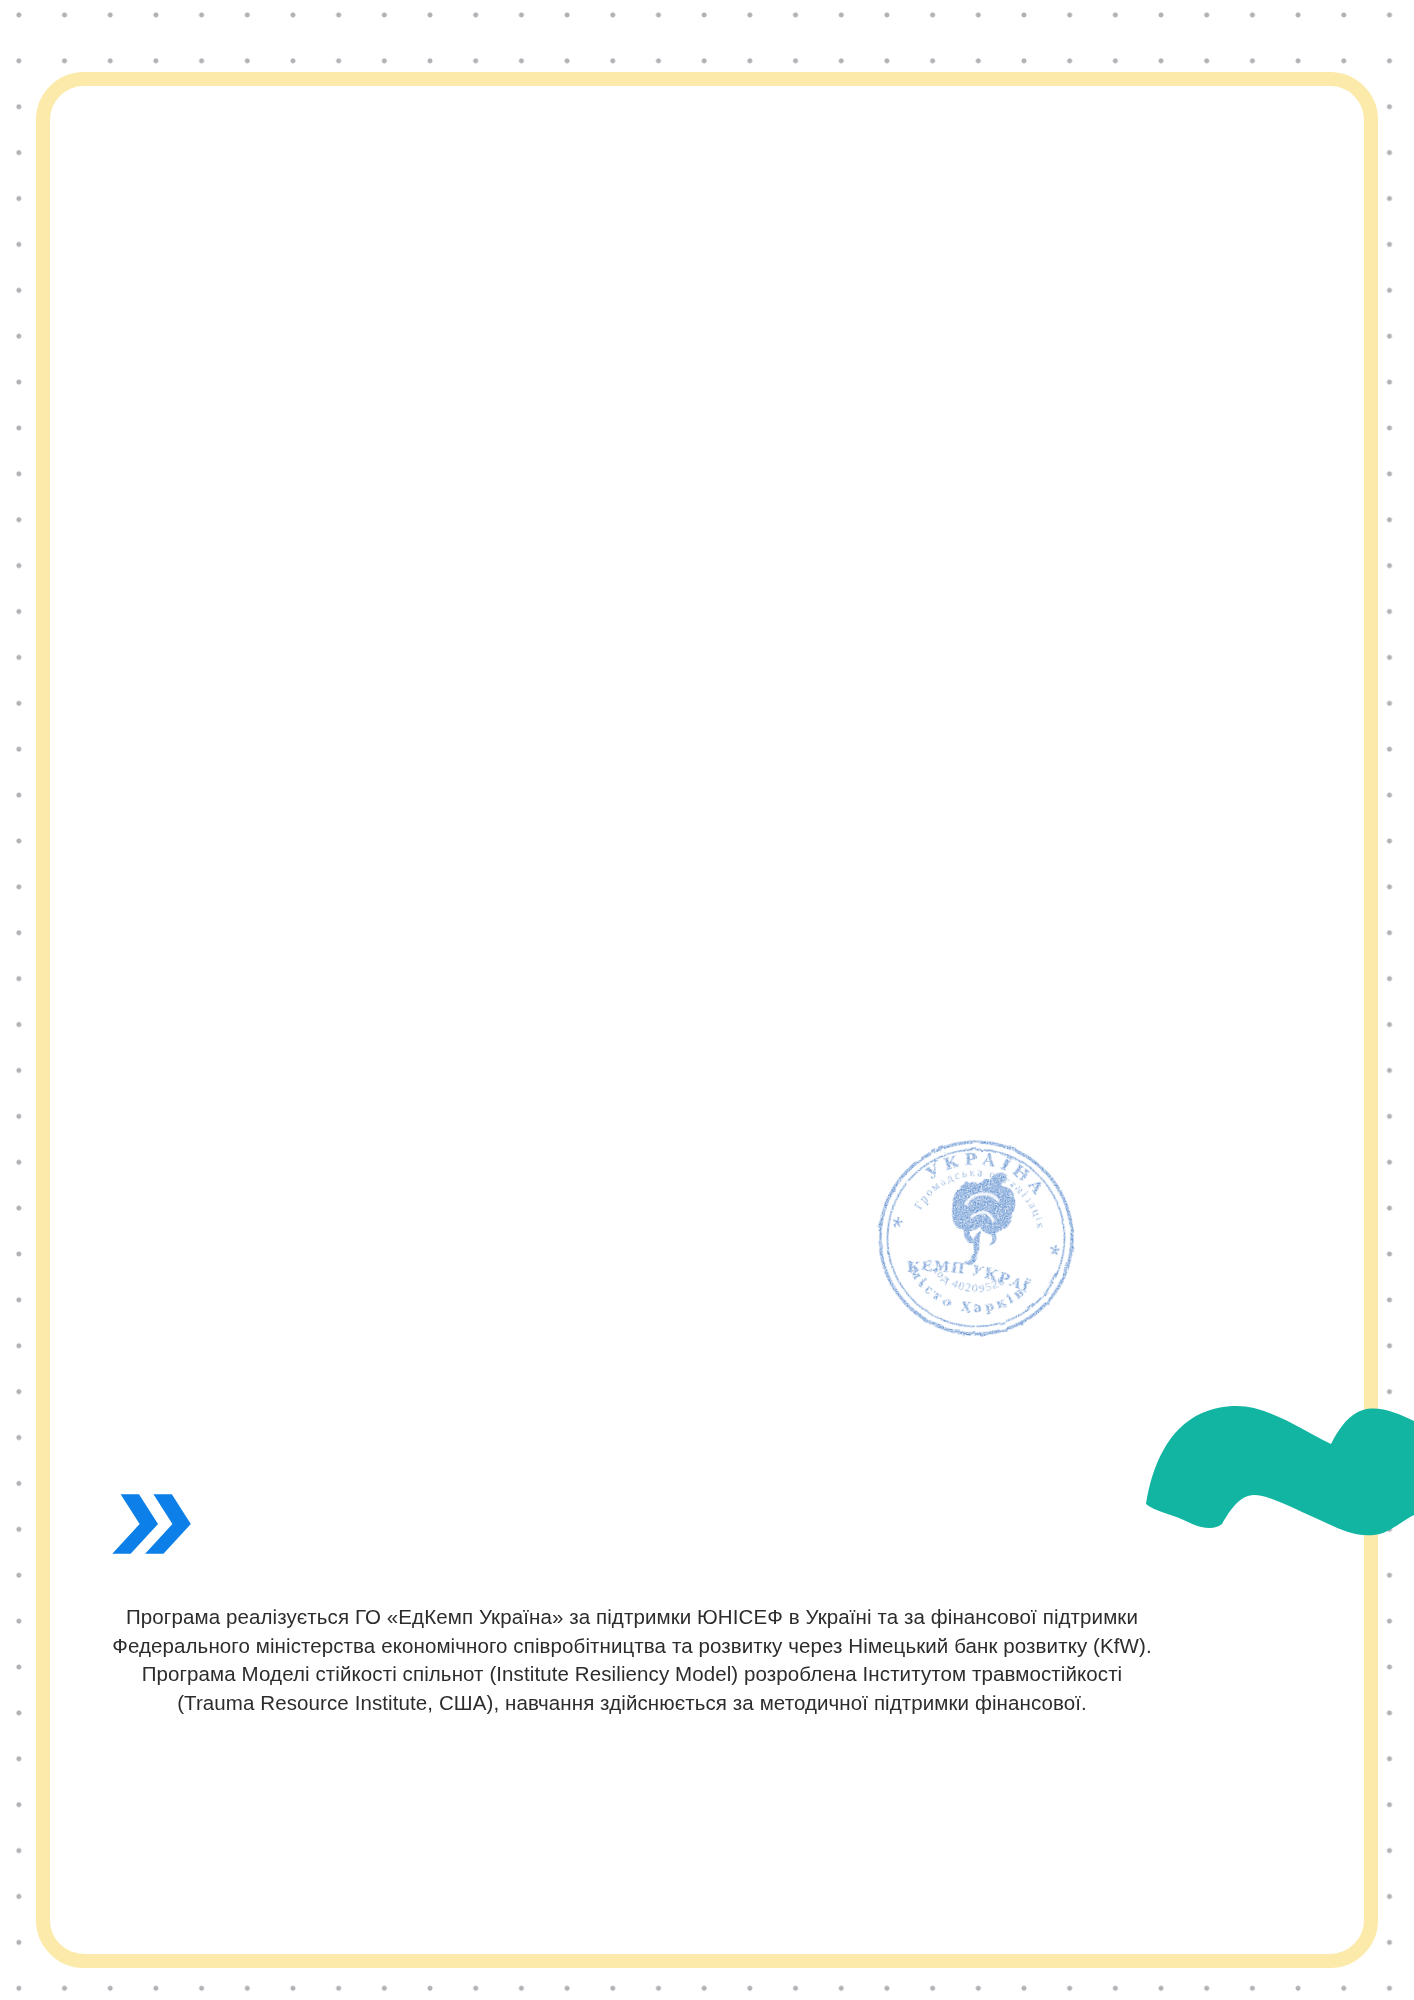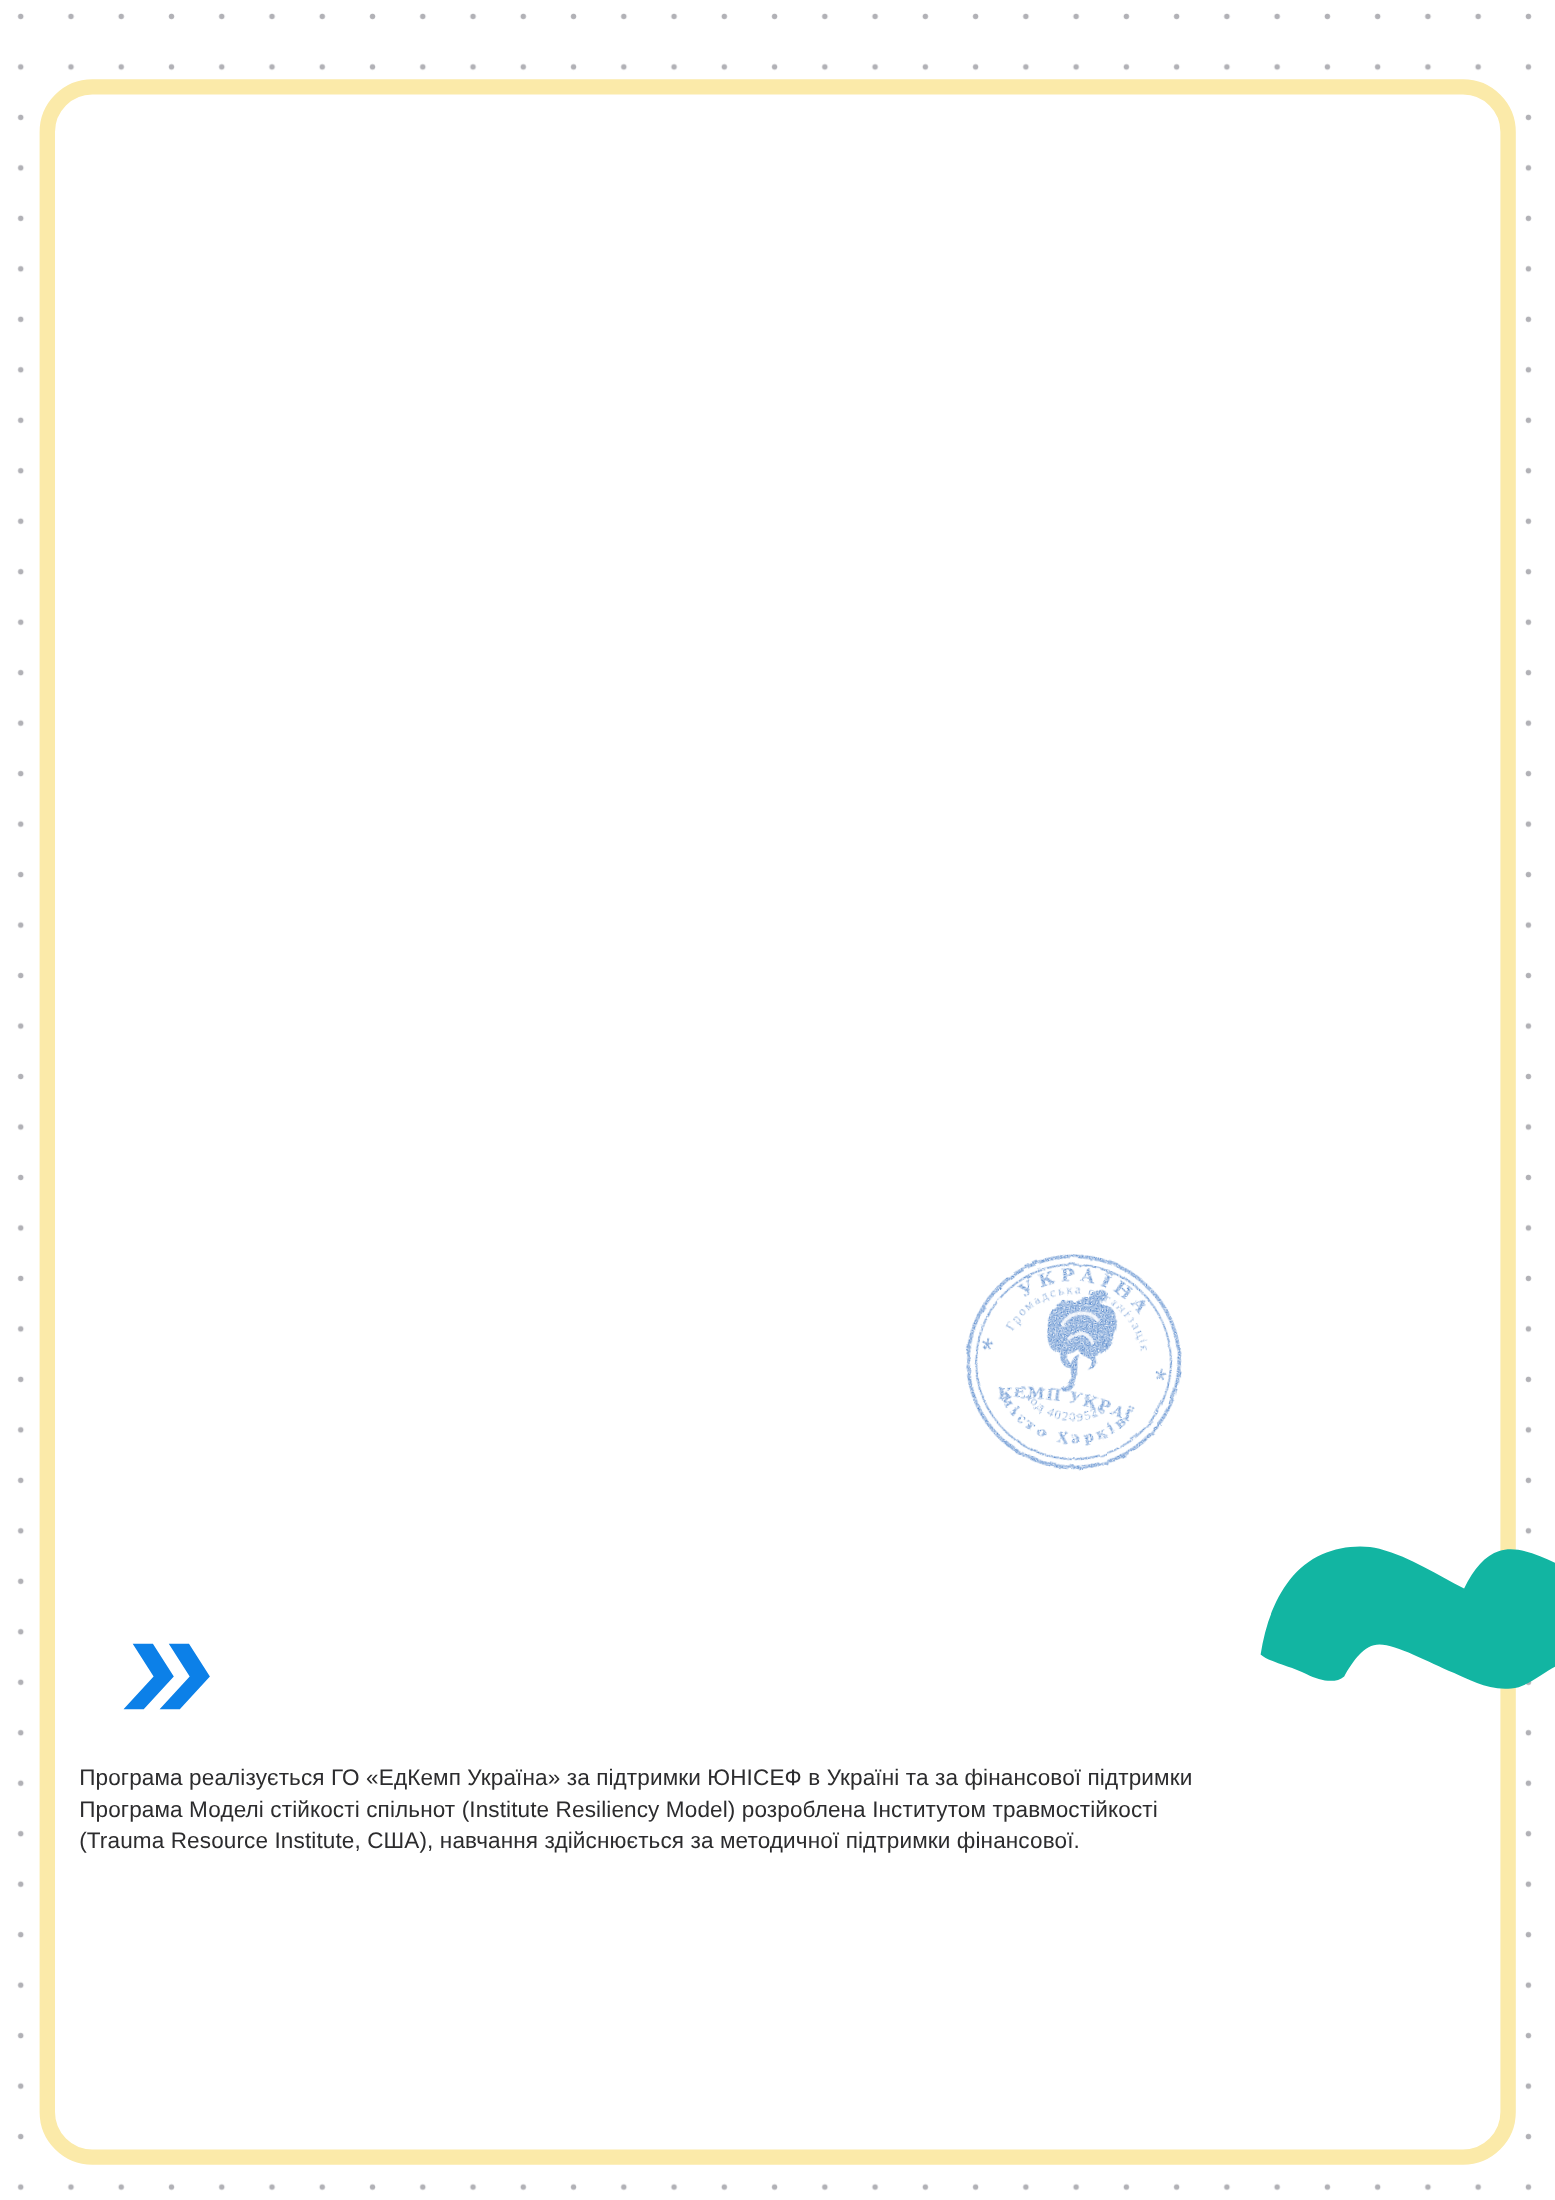--- a/index.html
+++ b/index.html
@@ -23,24 +23,23 @@
     background:#ffffff;
     border:14px solid #fbeaa9;
     border-radius:48px;
     z-index:1;
   }
   .wave-svg{position:absolute;left:1140px;top:1390px;width:274px;height:160px;z-index:3;}
   .stamp-svg{position:absolute;left:864px;top:1126px;width:224px;height:224px;z-index:2;opacity:.92;}
   .chevrons-svg{position:absolute;left:112px;top:1493px;width:84px;height:62px;z-index:2;}
   .footer{
     position:absolute;left:36px;top:1603px;width:1192px;
-    z-index:2;
+    text-align:center;z-index:2;
     color:#2c2c2e;font-size:20.5px;line-height:28.6px;
     letter-spacing:.1px;
-    padding-left:36px;
   }
   .stamp-ring{fill:none;stroke:#4d82c9;}
   .stamp-text{font-family:"DejaVu Serif","Liberation Serif",serif;font-weight:bold;}
   .stamp-swirl{fill:none;stroke:#ffffff;stroke-width:3;stroke-linecap:round;opacity:.85;}
 </style>
 </head>
 <body>
 
 <div class="page">
 
@@ -119,17 +118,18 @@
 
   <svg class="chevrons-svg" viewBox="0 0 96 70">
     <g transform="skewX(-8) translate(10,1)" fill="#0c80e8">
       <path d="M0,0 L21,0 L47.5,34 L21,68 L0,68 L26.5,34 Z"></path>
       <path transform="translate(37.5,0)" d="M0,0 L21,0 L47.5,34 L21,68 L0,68 L26.5,34 Z"></path>
     </g>
   </svg>
 
   <div class="footer">
     <div>Програма реалізується ГО «ЕдКемп Україна» за підтримки ЮНІСЕФ в Україні та за фінансової підтримки</div>
+    <div>Федерального міністерства економічного співробітництва та розвитку через Німецький банк розвитку (KfW).</div>
     <div>Програма Моделі стійкості спільнот (Institute Resiliency Model) розроблена Інститутом травмостійкості</div>
     <div>(Trauma Resource Institute, США), навчання здійснюється за методичної підтримки фінансової.</div>
   </div>
 
 </div>
 
 </body></html>

